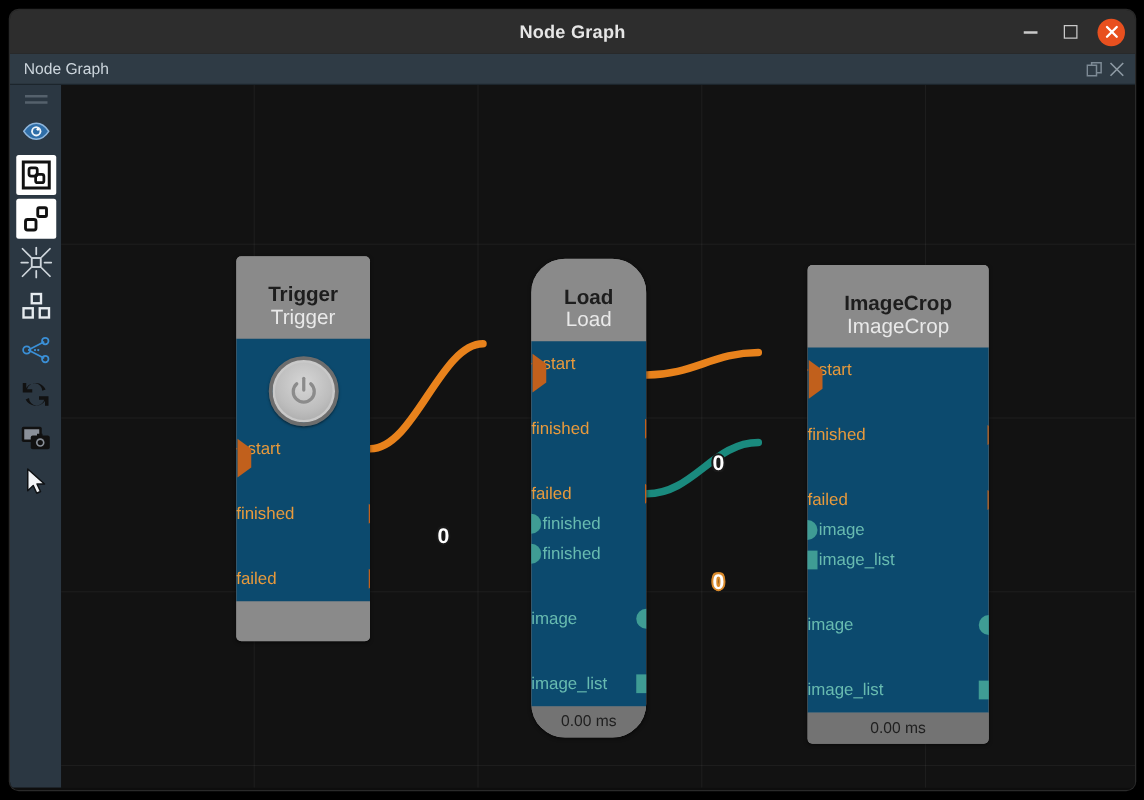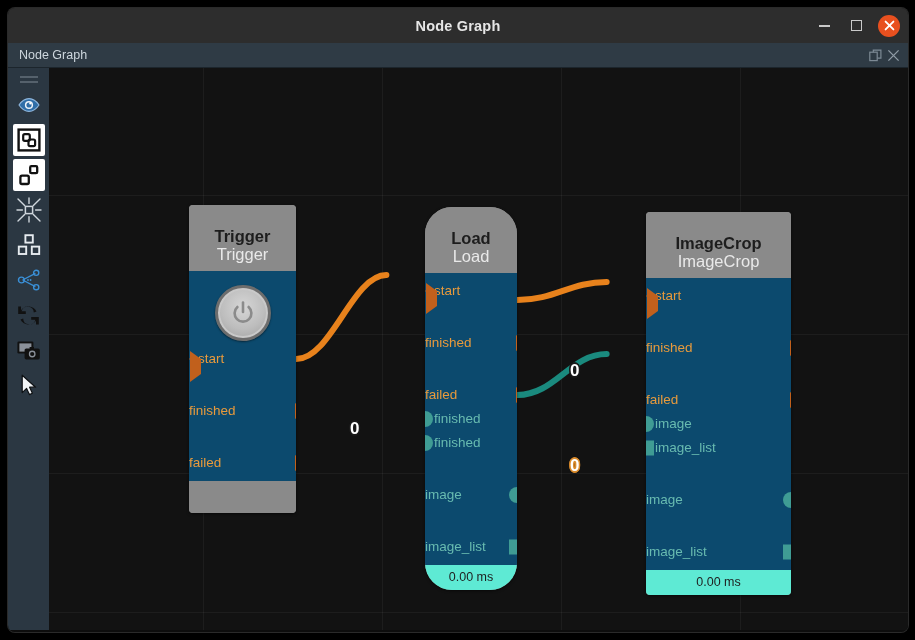--- a/index.html
+++ b/index.html
@@ -156,21 +156,21 @@
     font-size: 16.5px;
     color: #e9e9e9;
     line-height: 1.18;
   }
   .node-body {
     background: #0c4a6e;
     padding: 6px 0 6px 0;
     position: relative;
   }
   .node-footer {
-    background: #5eead4;
+    background: #737373;
     text-align: center;
     font-size: 12.5px;
     color: #1f1f1f;
     padding: 5px 0 6px;
   }
   .node-blank {
     background: #8a8a8a;
     height: 32px;
   }
 

